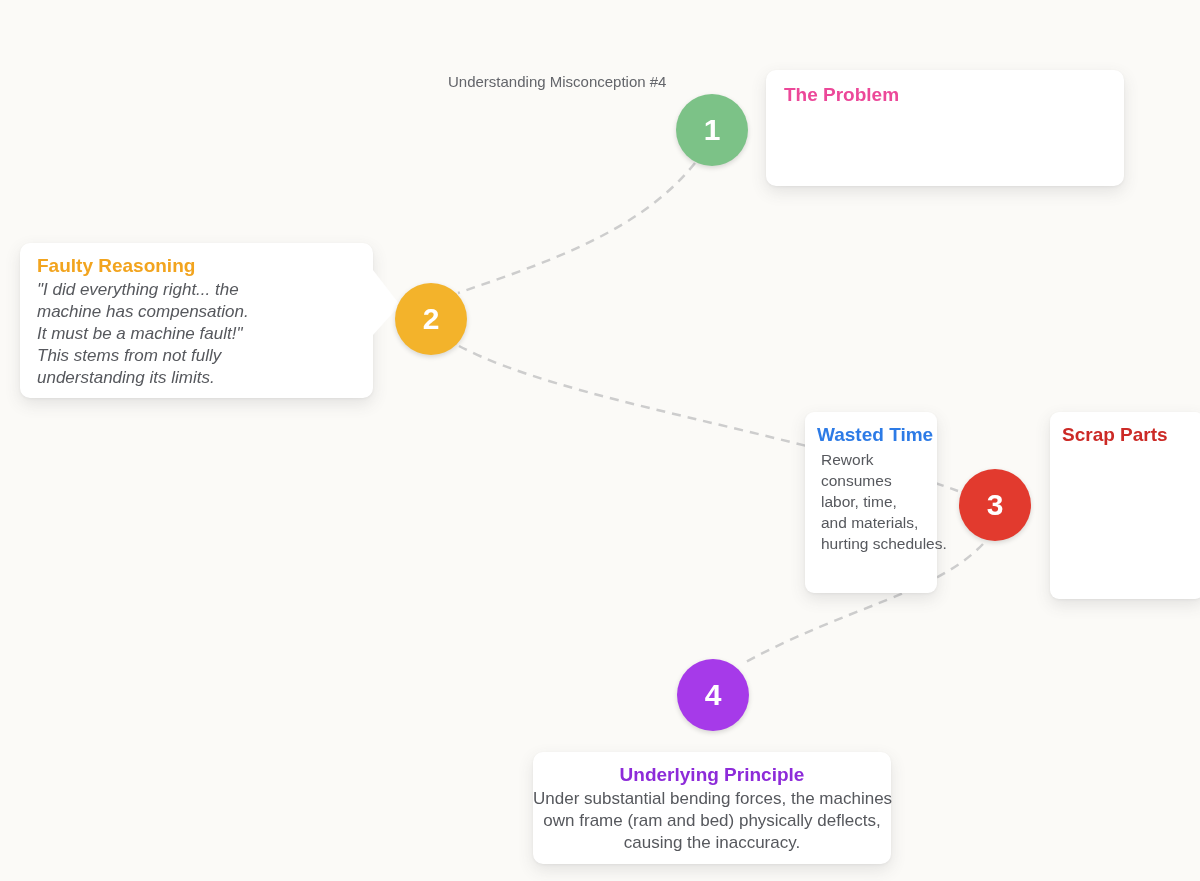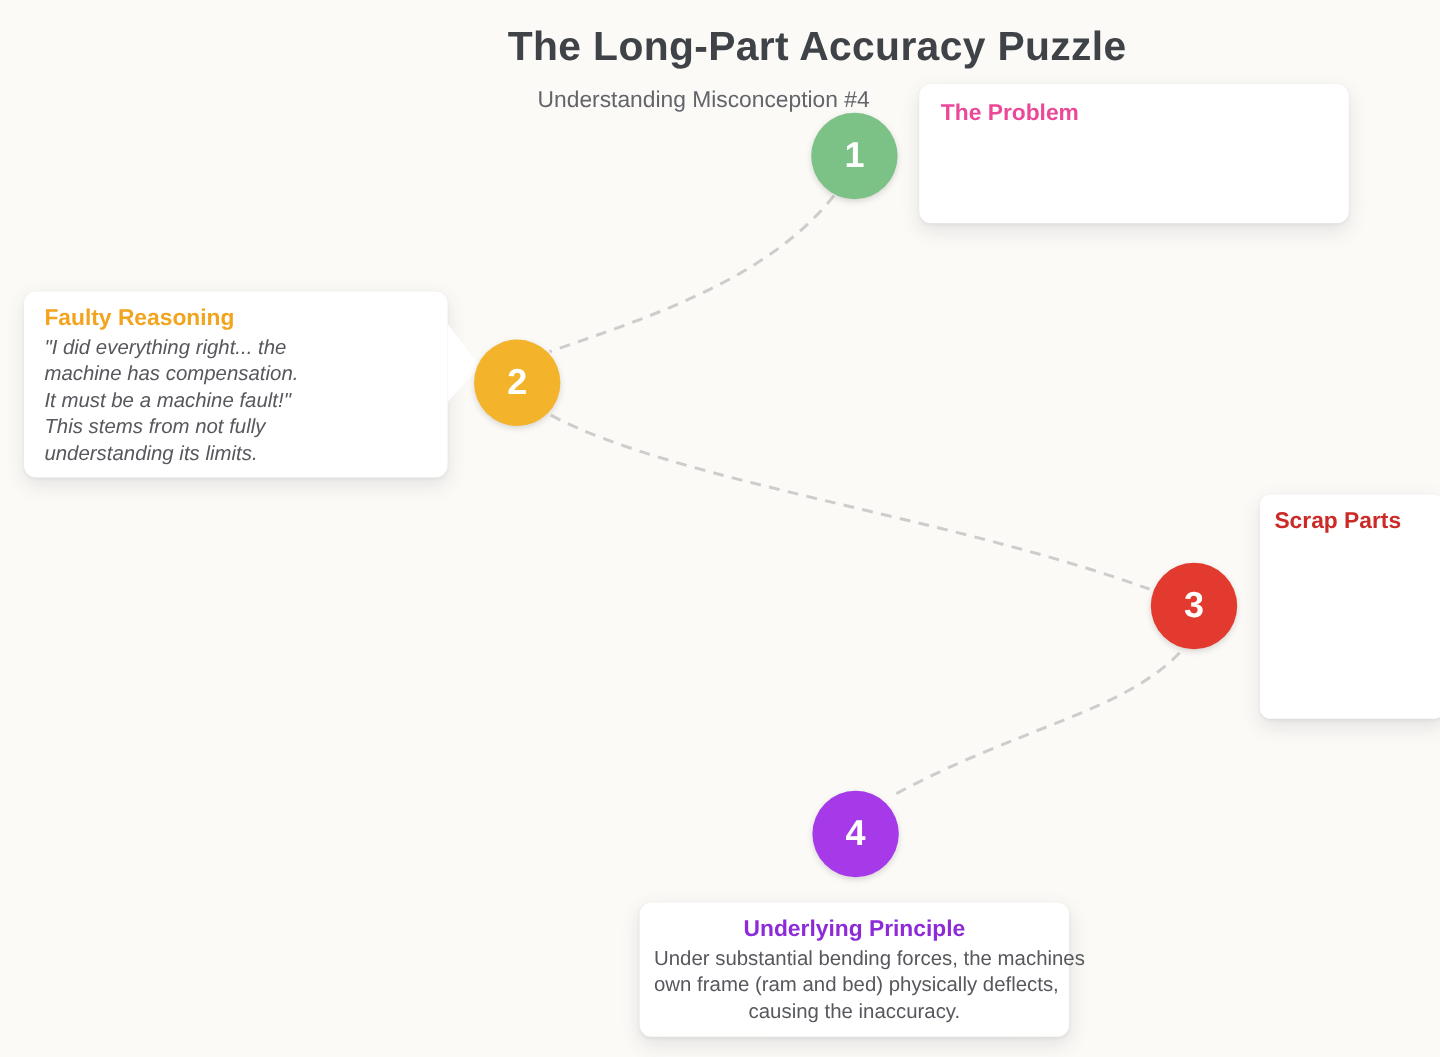--- a/index.html
+++ b/index.html
@@ -32,21 +32,21 @@
     font-size: 34px;
     font-weight: bold;
     color: #3f4347;
     letter-spacing: 0.3px;
     white-space: nowrap;
     z-index: 1;
   }
   .subtitle {
     position: absolute;
     left: 448px; top: 73px;
-    font-size: 19px;
+    font-size: 15px;
     color: #63656a;
     white-space: nowrap;
     z-index: 1;
   }
   .card {
     position: absolute;
     background: #ffffff;
     border-radius: 10px;
     box-shadow: 0 6px 16px rgba(70,70,80,0.13), 0 1px 3px rgba(0,0,0,0.05);
     z-index: 2;
@@ -80,21 +80,21 @@
     line-height: 21px;
     margin-left: 4px;
     margin-top: 3px;
     white-space: pre;
     overflow: visible;
   }
   .card-wasted { left: 805px;  top: 412px; width: 132px; height: 181px; }
   .card-scrap  { left: 1050px; top: 412px; width: 154px; height: 187px; }
   .card-principle {
     left: 533px; top: 752px; width: 358px; height: 112px;
-    padding: 12px 12px;
+    padding: 12px 0;
     text-align: center;
   }
   .card-principle .card-body { white-space: pre; }
   .circle {
     position: absolute;
     width: 72px; height: 72px;
     border-radius: 50%;
     display: flex;
     align-items: center;
     justify-content: center;
@@ -115,37 +115,44 @@
 <body>
 
 <div class="canvas" style="background-color: rgb(251, 250, 247);">
 
   <svg class="connectors" width="1200" height="881" viewBox="0 0 1200 881">
     <path class="connector" d="M 695 163 C 640 232, 545 263, 458 293" style="color: rgb(205, 205, 205);"></path>
     <path class="connector" d="M 459 346 C 565 402, 790 430, 958 491" style="color: rgb(205, 205, 205);"></path>
     <path class="connector" d="M 983 544 C 935 594, 848 606, 742 664" style="color: rgb(205, 205, 205);"></path>
   </svg>
 
-  <h1 class="title" style="color: rgb(63, 67, 71);">The Long-Part Accuracy Puzzle</h1>
   <div class="subtitle" style="color: rgb(99, 101, 106);">Understanding Misconception #4</div>
 
   <div class="card card-problem">
     <div class="card-title" style="color: #ec4899;">The Problem</div>
   </div>
 
   <div class="card card-faulty">
     <div class="card-title" style="color: rgb(242, 164, 30);">Faulty Reasoning</div>
     <div class="card-body">"I did everything right... the
 machine has compensation.
 It must be a machine fault!"
 This stems from not fully
 understanding its limits.</div>
     <div class="card-pointer"></div>
   </div>
 
+  <div class="card card-small card-wasted">
+    <div class="card-title" style="color: rgb(45, 123, 230);">Wasted Time</div>
+    <div class="card-body">Rework
+consumes
+labor, time,
+and materials,
+hurting schedules.</div>
+  </div>
 
   <div class="card card-small card-scrap">
     <div class="card-title" style="color: rgb(204, 42, 38);">Scrap Parts</div>
   </div>
 
   <div class="card card-principle">
     <div class="card-title" style="color: rgb(141, 43, 217);">Underlying Principle</div>
     <div class="card-body">Under substantial bending forces, the machines
 own frame (ram and bed) physically deflects,
 causing the inaccuracy.</div>

